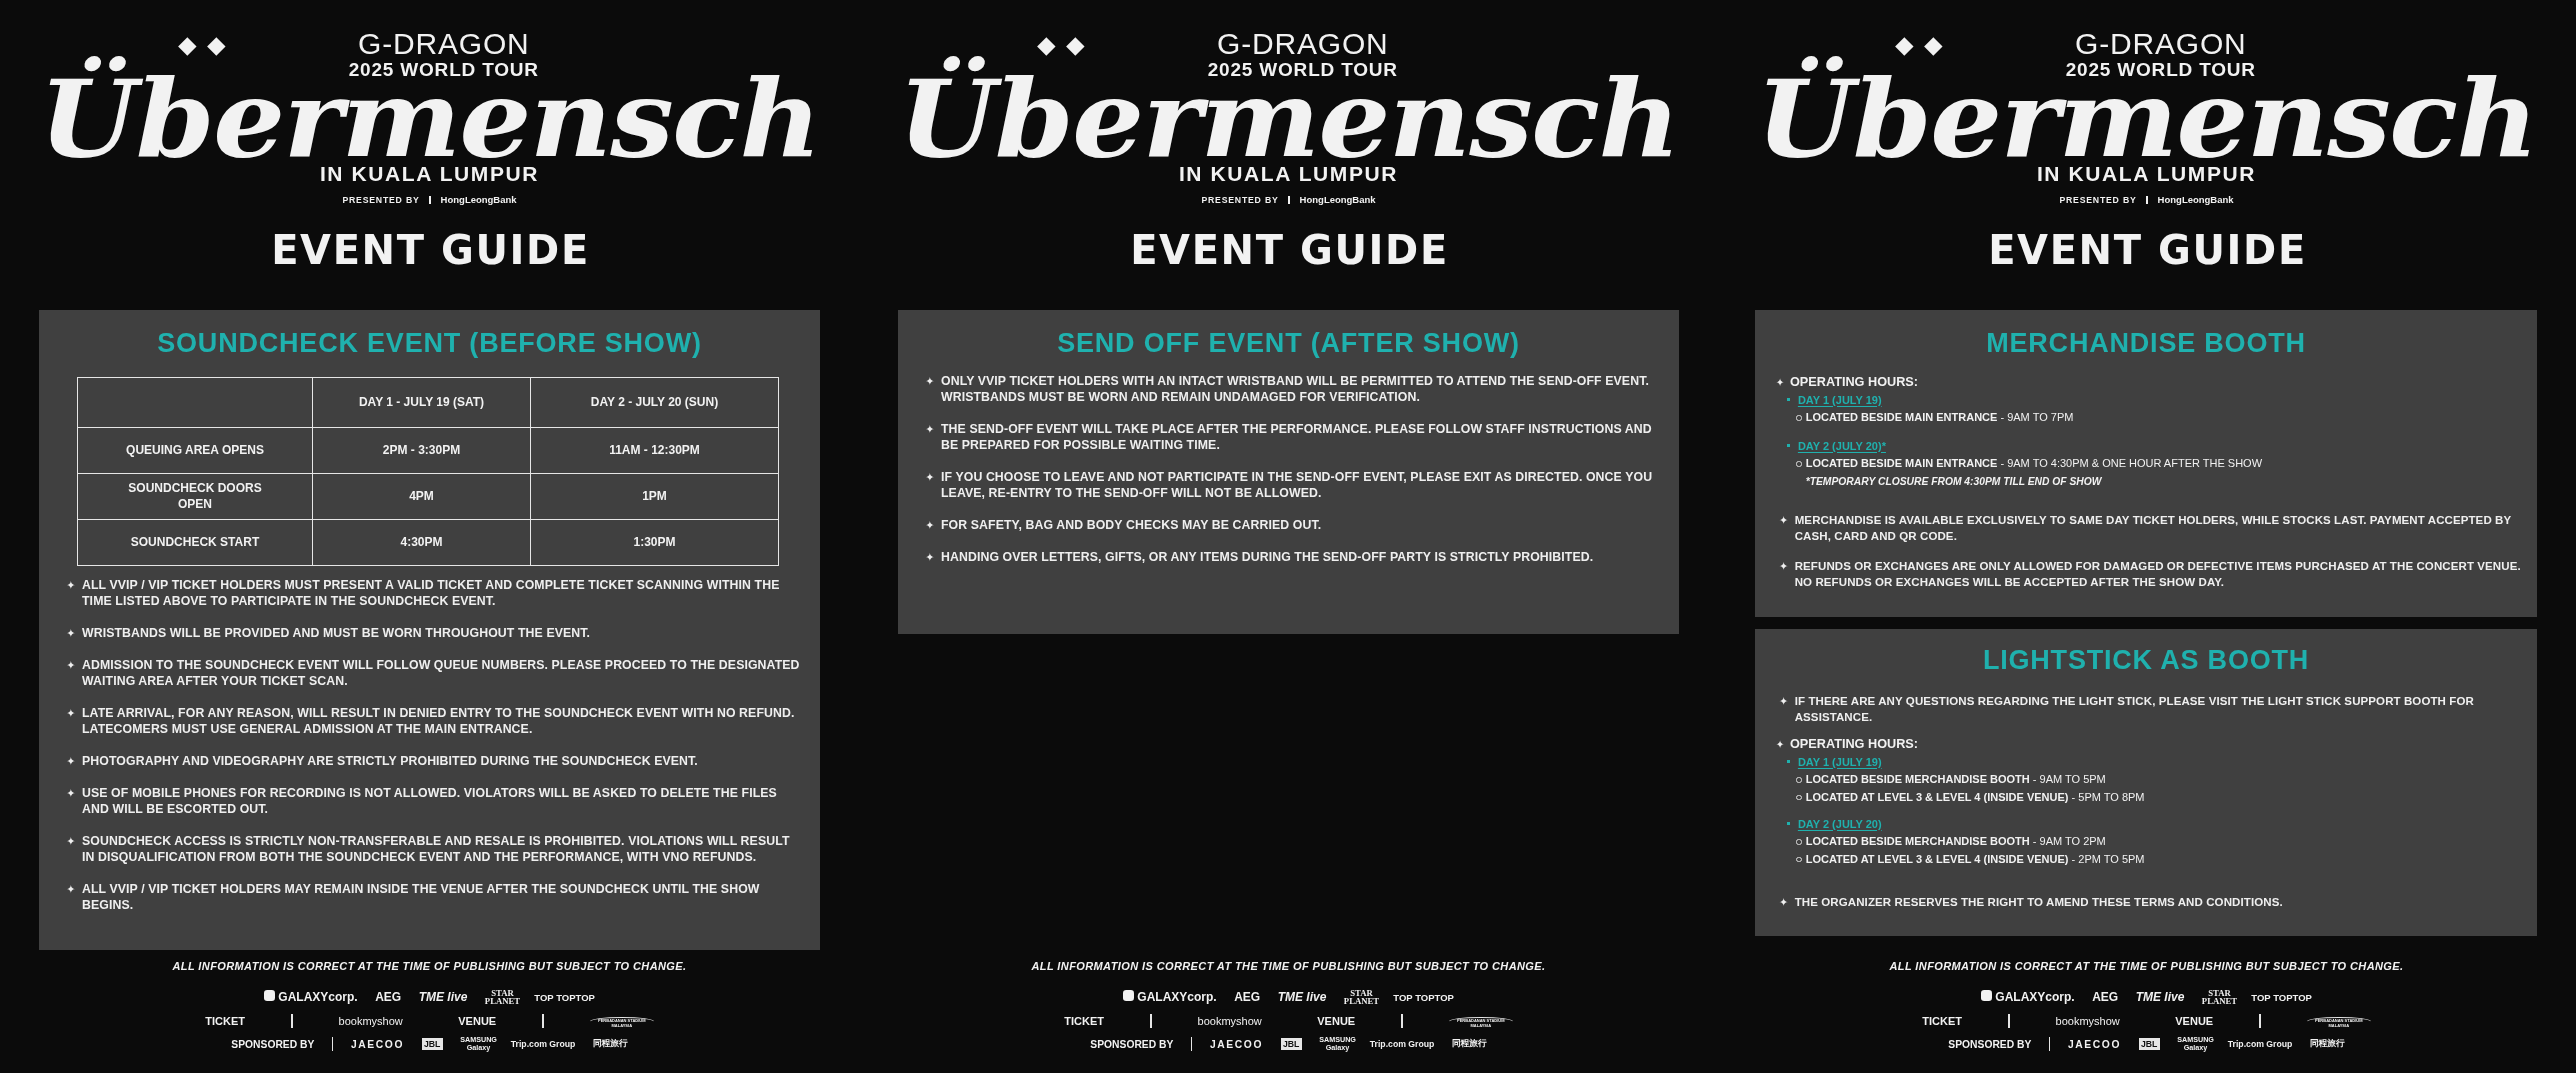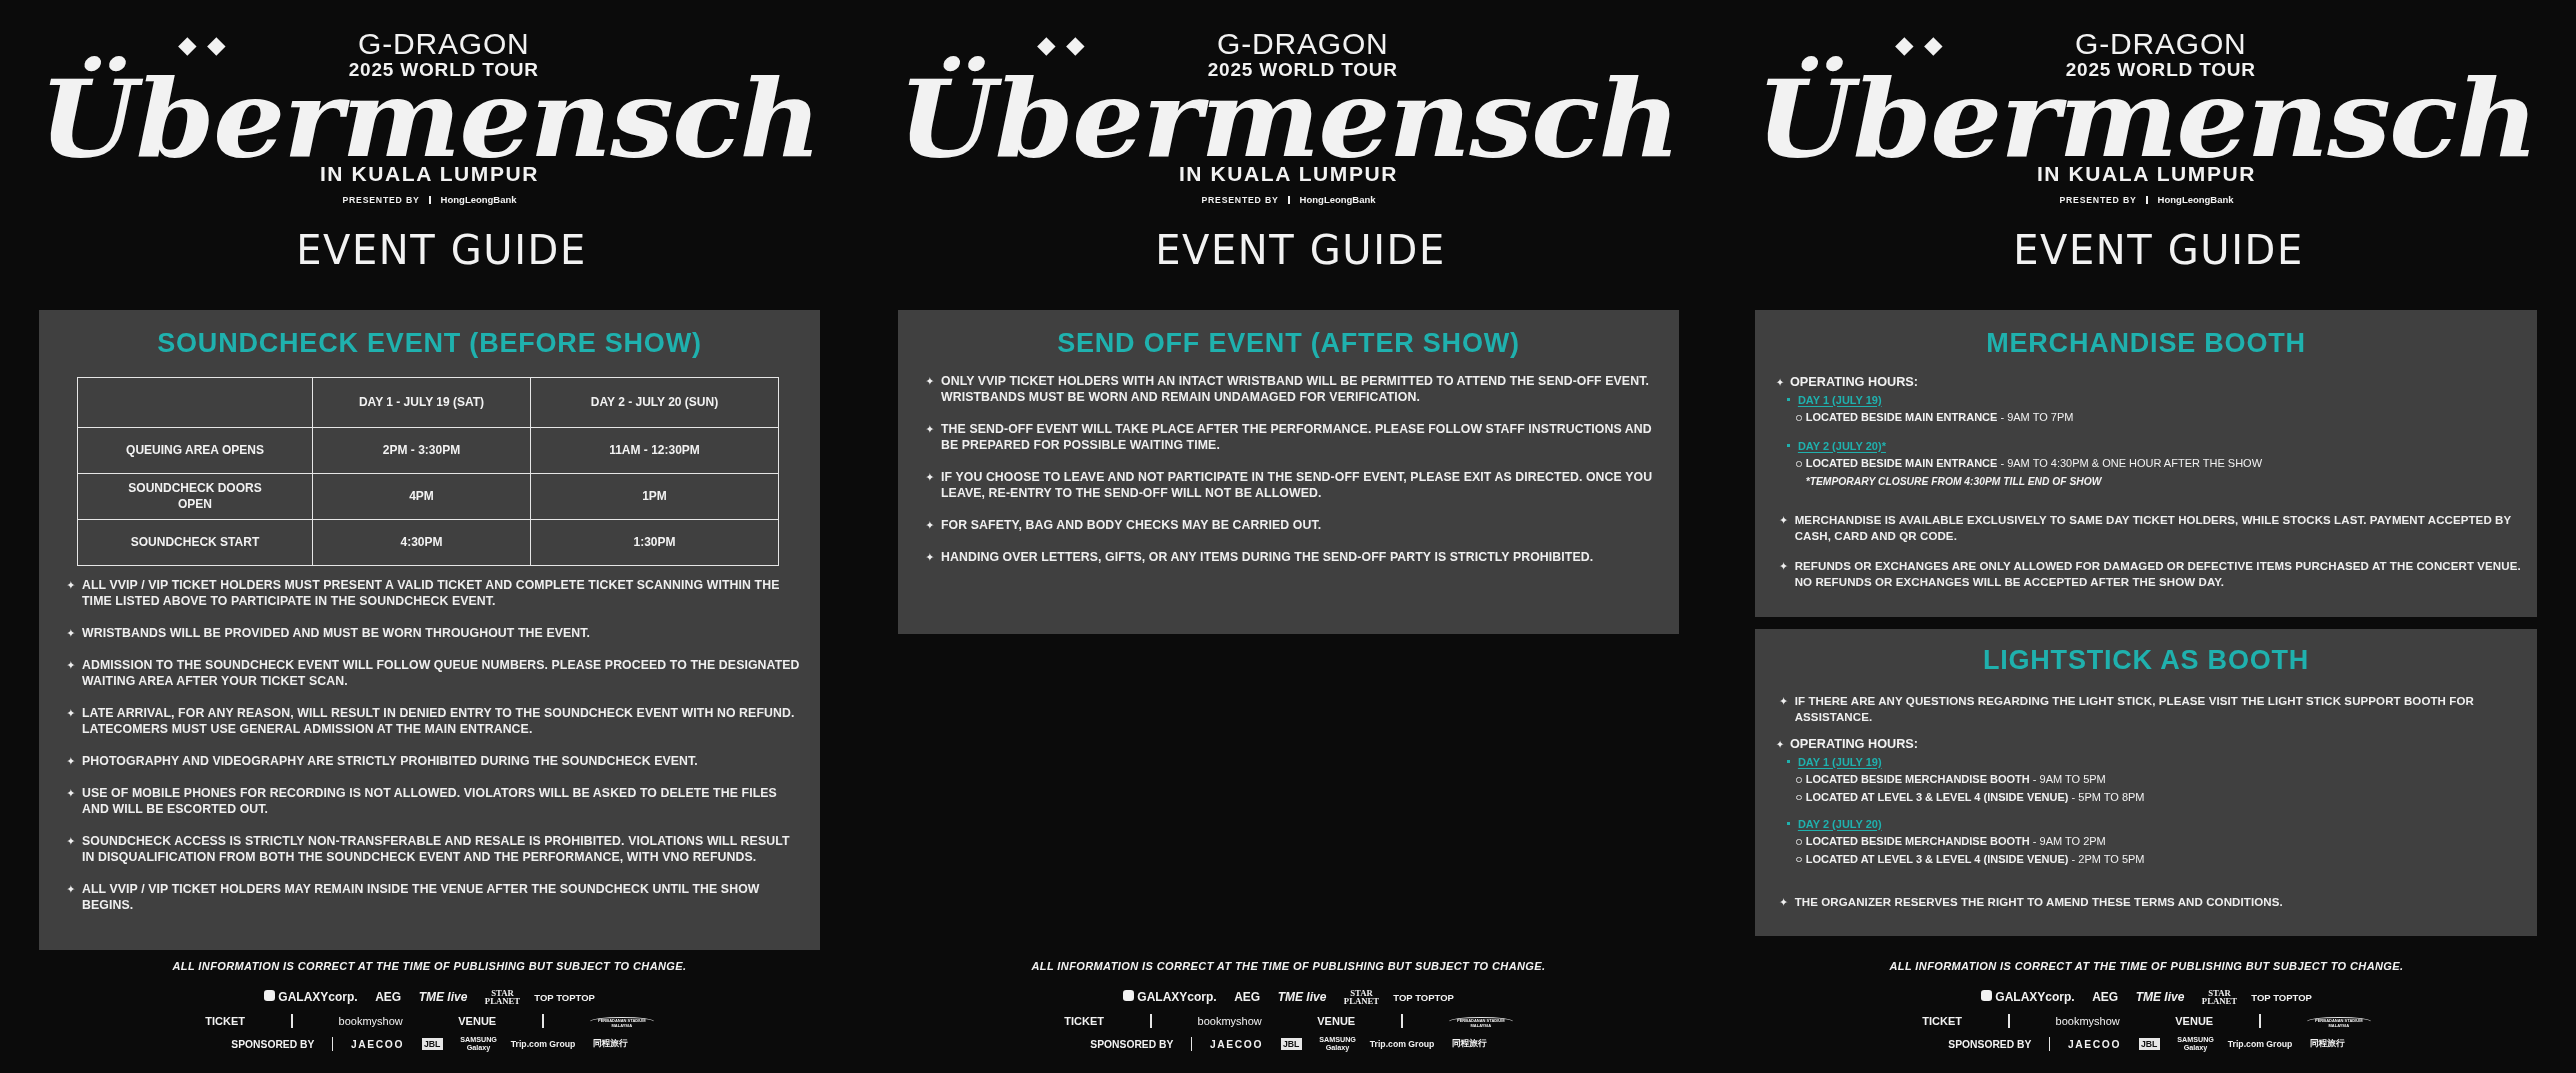--- a/index.html
+++ b/index.html
@@ -24,21 +24,21 @@
   .hdr-title {
     position:absolute; top:62px; left:0; width:100%;
     font-family:"DejaVu Serif", "Liberation Serif", serif;
     font-size:113px; font-weight:700; font-style:italic; letter-spacing:-1.6px;
     line-height:1; transform:scaleY(0.95);
   }
   .hdr-city { position:absolute; top:162px; left:0; width:100%; font-size:21px; font-weight:700; letter-spacing:1.6px; }
   .hdr-presented { position:absolute; top:194px; left:0; width:100%; font-size:8.7px; font-weight:700; letter-spacing:0.8px; }
   .hdr-presented .bank { font-size:9.5px; margin-left:6.4px; letter-spacing:0; }
   .hdr-presented .bank-icon { display:inline-block; width:8px; height:8px; border-left:2.4px double #f2f2f2; margin-right:1.6px; vertical-align:-0.8px; }
-  .hdr-guide { position:absolute; top:227px; left:12px; width:100%; font-size:40px; font-weight:400; letter-spacing:1.6px; font-family:"DejaVu Sans", sans-serif; }
+  .hdr-guide { position:absolute; top:227px; left:1px; width:100%; font-size:40px; font-weight:700; letter-spacing:1.6px; font-family:"DejaVu Sans", sans-serif; }
 
   
   .panel { position:absolute; background:#404040; }
   .panel-title { position:absolute; left:0; width:100%; text-align:center; color:#1fb1ae; font-size:27px; font-weight:700; letter-spacing:0.8px; }
 
   
   .sched { position:absolute; left:38px; top:67px; width:702px; height:188px; border-collapse:collapse; }
   .sched td, .sched th { border:1.6px solid #e6e6e6; text-align:center; font-size:12px; font-weight:700; color:#f2f2f2; padding:0 4.8px; line-height:1.3; }
   .sched th { font-weight:700; }
   .sched tr.r0 { height:50px; }

